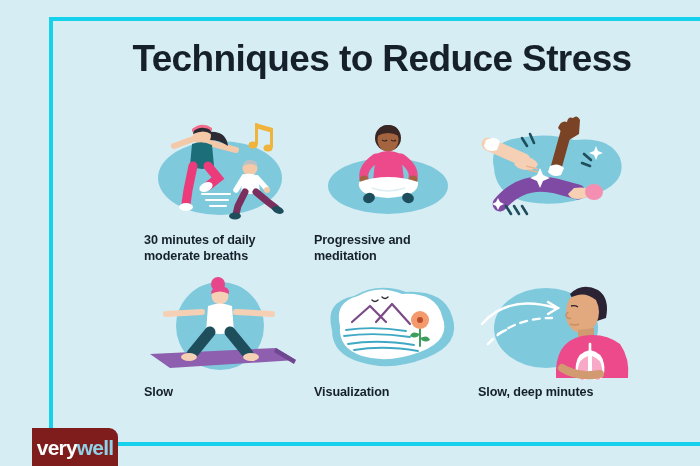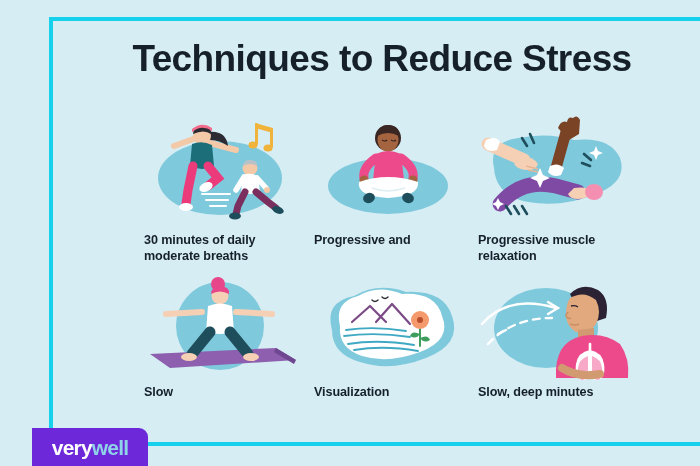--- a/index.html
+++ b/index.html
@@ -61,22 +61,22 @@
   .c1{left:0;}
   .c2{left:170px;}
   .c3{left:334px;}
   .r2 .art{height:100px;}
   svg{display:block;overflow:visible;}
 
   
   .logo{
     position:absolute;
     left:0;bottom:0;
-    width:116px;height:38px;
-    background:#6d28d9;
+    width:86px;height:38px;
+    background:#7f1d1d;
     border-top-right-radius:9px;
     border-bottom-right-radius:0px;
     display:flex;
     align-items:center;
     justify-content:center;
   }
   .logo .word{
     font-size:21px;
     font-weight:bold;
     letter-spacing:-0.8px;
@@ -180,20 +180,21 @@
             <path d="M45 66 Q74 56 104 66 Q106 80 74 82 Q42 80 45 66 Z" fill="#ffffff"></path>
             <path d="M58 72 Q74 78 91 72" stroke="#dfeef2" stroke-width="1.5" fill="none"></path>
 
             <ellipse cx="55" cy="82" rx="6" ry="5" fill="#1e4d5c" transform="rotate(-20 55 82)"></ellipse>
             <ellipse cx="94" cy="82" rx="6" ry="5" fill="#1e4d5c" transform="rotate(20 94 82)"></ellipse>
           </g>
         </svg>
       </div>
       <div class="caption">
         <div>Progressive and</div>
+        <div>meditation</div>
       </div>
     </div>
 
     <div class="item r1 c3">
       <div class="art">
         <svg width="168" height="110" viewBox="0 0 168 110">
           <path d="M16 52 Q10 26 40 22 Q70 16 96 24 Q132 20 142 42 Q150 66 118 78 Q84 92 50 86 Q18 80 16 52 Z" fill="#7fc9dc"></path>
 
           <g>
             <path d="M80 12 q3 -8 9 -6 q1 -6 6 -4 q4 -4 7 2 l-1 14 l-10 6 Z" fill="#7a4326"></path>
@@ -225,24 +226,20 @@
             <line x1="44" y1="90" x2="49" y2="98"></line>
           </g>
 
           <g fill="#ffffff">
             <path d="M62 52 l3 7 l7 3 l-7 3 l-3 7 l-3 -7 l-7 -3 l7 -3 Z"></path>
             <path d="M118 30 l2 5 l5 2 l-5 2 l-2 5 l-2 -5 l-5 -2 l5 -2 Z"></path>
             <path d="M20 82 l2 4 l4 2 l-4 2 l-2 4 l-2 -4 l-4 -2 l4 -2 Z"></path>
           </g>
         </svg>
       </div>
-      <div class="caption">
-        <div>Progressive muscle</div>
-        <div>relaxation</div>
-      </div>
     </div>
 
     <div class="item r2 c1">
       <div class="art">
         <svg width="168" height="100" viewBox="0 0 168 100">
           <ellipse cx="76" cy="48" rx="44" ry="44" fill="#7fc9dc"></ellipse>
 
           <path d="M6 76 L132 70 L152 82 L26 90 Z" fill="#8d5fae"></path>
           <path d="M132 70 L152 82 L150 86 L130 74 Z" fill="#6f4690"></path>
           <g>

